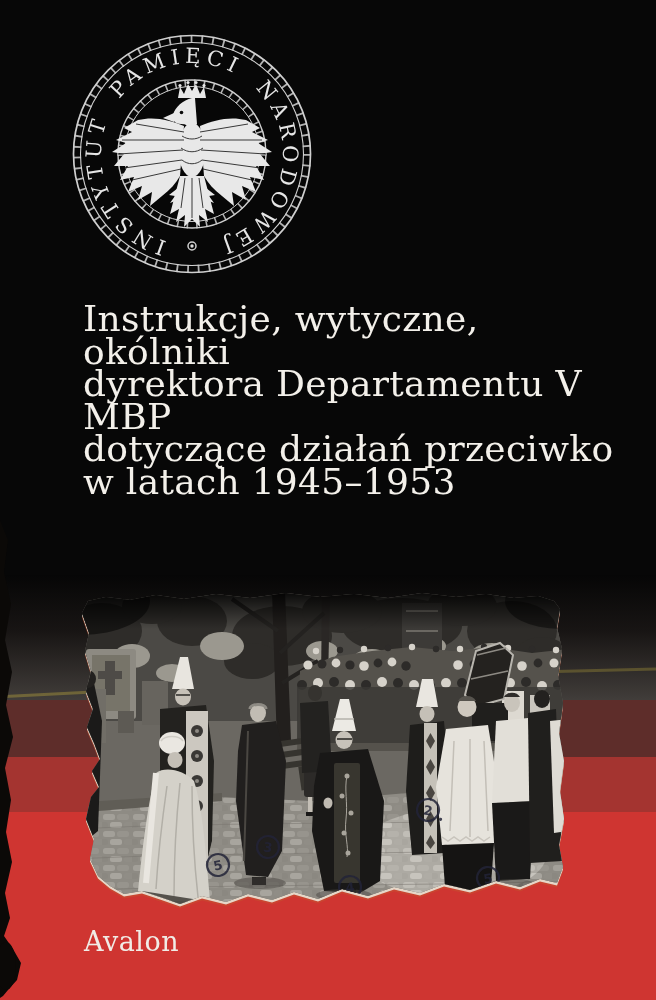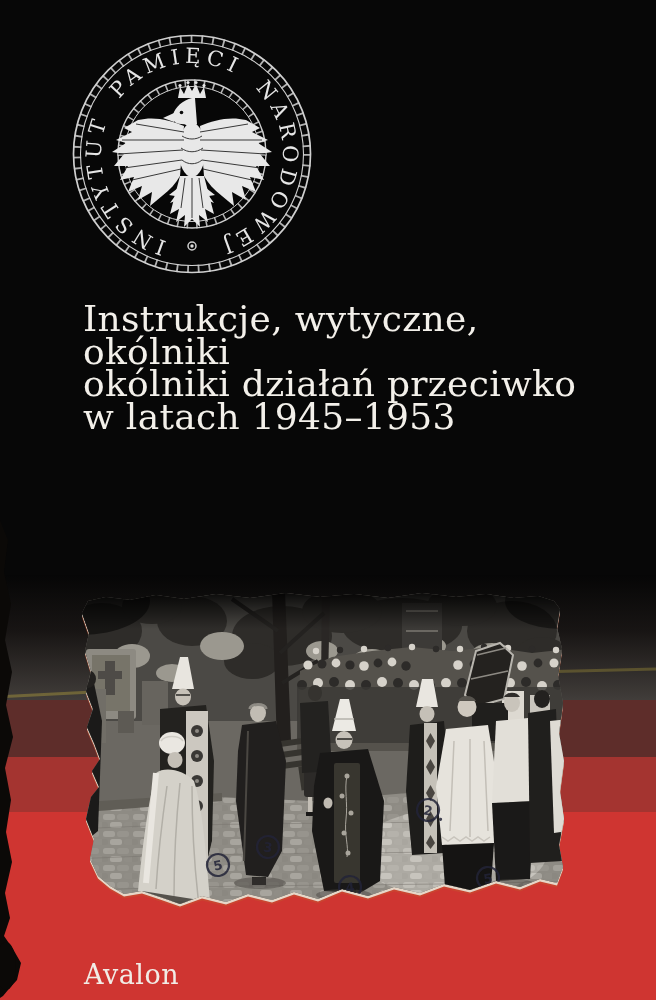--- a/index.html
+++ b/index.html
@@ -14,21 +14,21 @@
                  background:linear-gradient(180deg,#060606 0%,#181514 45%,#413d3a 100%); }
   .band-maroon { left:0; top:700px; width:656px; height:57px;  background:#5e2d2a; }
   .band-midred { left:0; top:757px; width:656px; height:55px;  background:#a43430; }
   .band-red    { left:0; top:812px; width:656px; height:188px; background:#cf3531; }
   .streak1 { left:0;   top:693px; width:88px;  height:3px;   background:rgba(193,172,61,.38); transform:rotate(-3deg); }
   .streak2 { left:536px; top:669px; width:120px; height:2.5px; background:rgba(193,172,61,.30); transform:rotate(-1.5deg); }
   
   .title { left:83px; top:303px; width:540px; color:#f3f0ea;
            font-size:36px; line-height:32.5px; letter-spacing:.3px; }
   
-  .publisher { left:84px; top:959px; color:#f1ece6; font-size:27px; letter-spacing:.5px; }
+  .publisher { left:84px; top:926px; color:#f1ece6; font-size:27px; letter-spacing:.5px; }
   svg { display:block; }
 </style>
 </head>
 <body>
 
 <div class="cover">
 
   <div class="abs band-fade"></div>
   <div class="abs band-maroon"></div>
   <div class="abs band-midred"></div>
@@ -92,21 +92,22 @@
         <path d="M118,104 L70,96 M118,112 L56,112 M117,122 L52,126 M116,132 L58,140 M115,141 L66,152"></path>
         <path d="M134,104 L182,96 M134,112 L196,112 M135,122 L200,126 M136,132 L194,140 M137,141 L186,152"></path>
         <path d="M116,108 C122,112 130,112 136,108 M115,120 C122,125 130,125 137,120 M116,132 C122,137 130,137 136,132"></path>
         <path d="M126,150 L126,190 M119,150 L115,180 M133,150 L137,180"></path>
       </g>
     </g>
   </svg>
 
   <div class="abs title">
     <div>Instrukcje, wytyczne, okólniki</div>
-    <div>okólniki działań przeciwko</div>
+    <div>dyrektora Departamentu V MBP</div>
+    <div>dotyczące działań przeciwko</div>
     <div>w latach 1945–1953</div>
   </div>
 
   <svg class="abs" style="left:72px;top:591px;" width="496" height="332" viewBox="0 0 496 332">
     <defs>
       <path id="torn" d="M10,22 L16,10 L34,6 L58,9 L84,4 L112,8 L144,3 L178,7 L214,2 L248,6 L282,3
         L316,7 L350,2 L384,6 L414,3 L442,7 L466,5 L482,10 L488,18
         L485,36 L490,58 L486,84 L491,112 L487,142 L492,170 L488,200 L492,228 L487,254 L491,276 L485,292
         L468,288 L448,296 L424,290 L398,299 L372,293 L348,302 L322,296 L296,305 L270,298 L246,308
         L222,301 L200,309 L176,303 L154,311 L130,305 L108,313 L88,306 L70,300 L52,303 L38,295 L26,285

